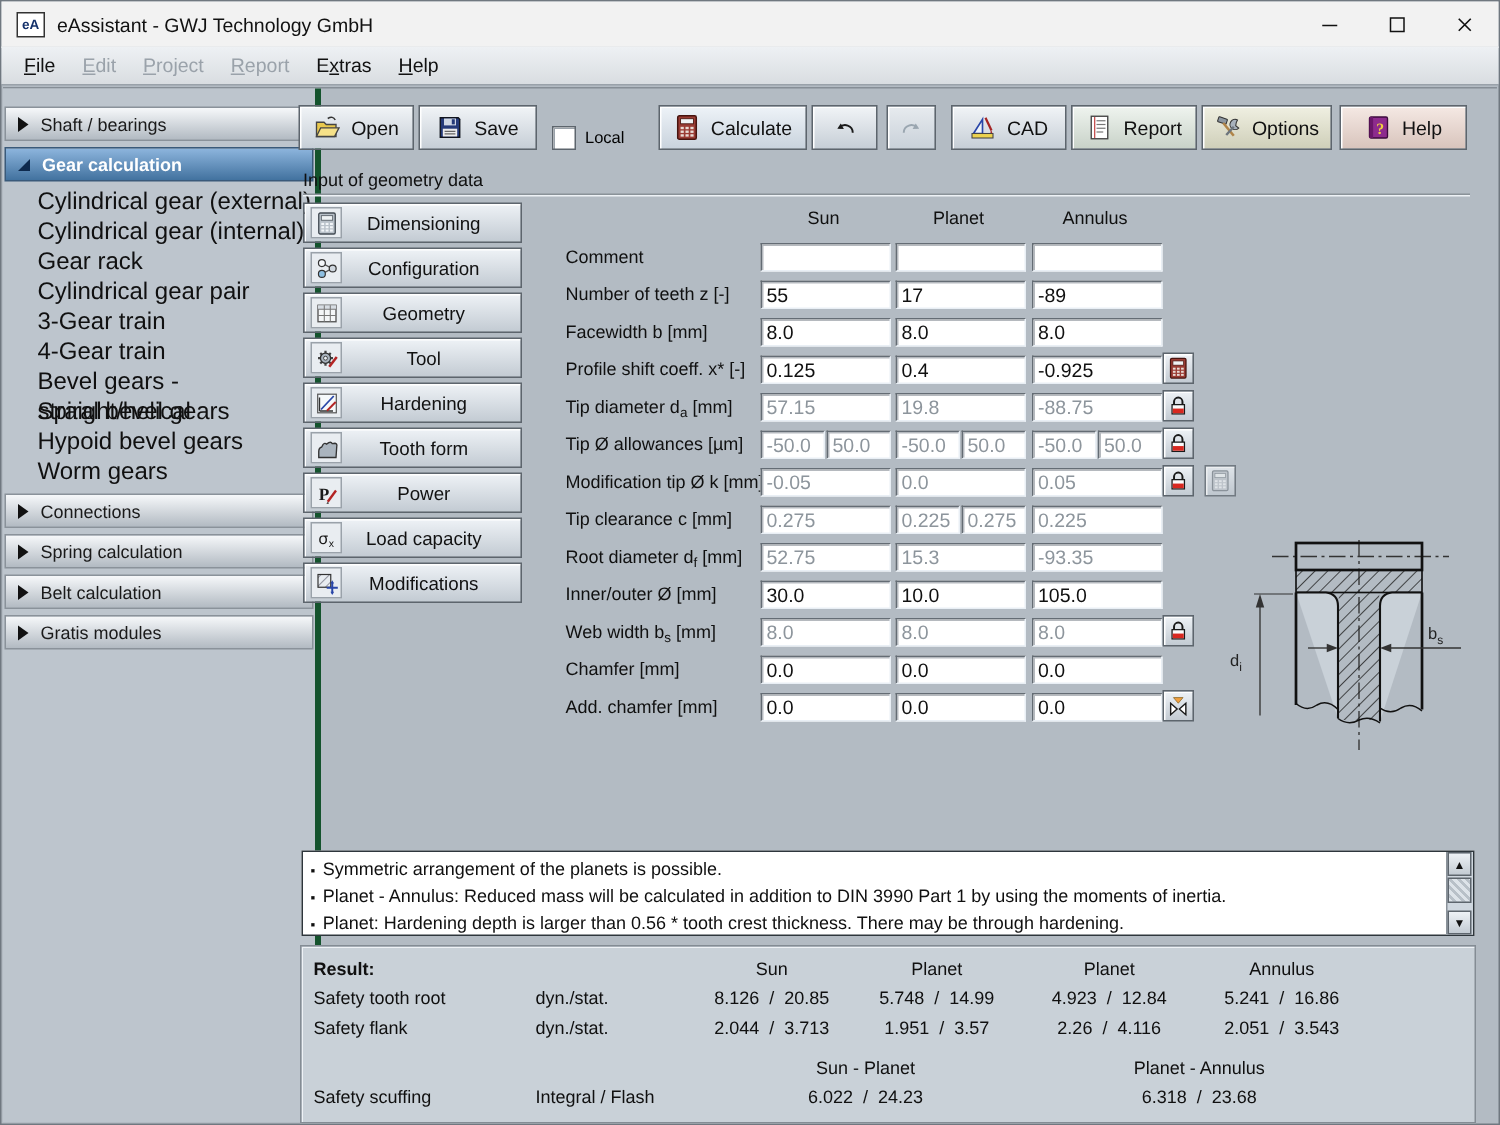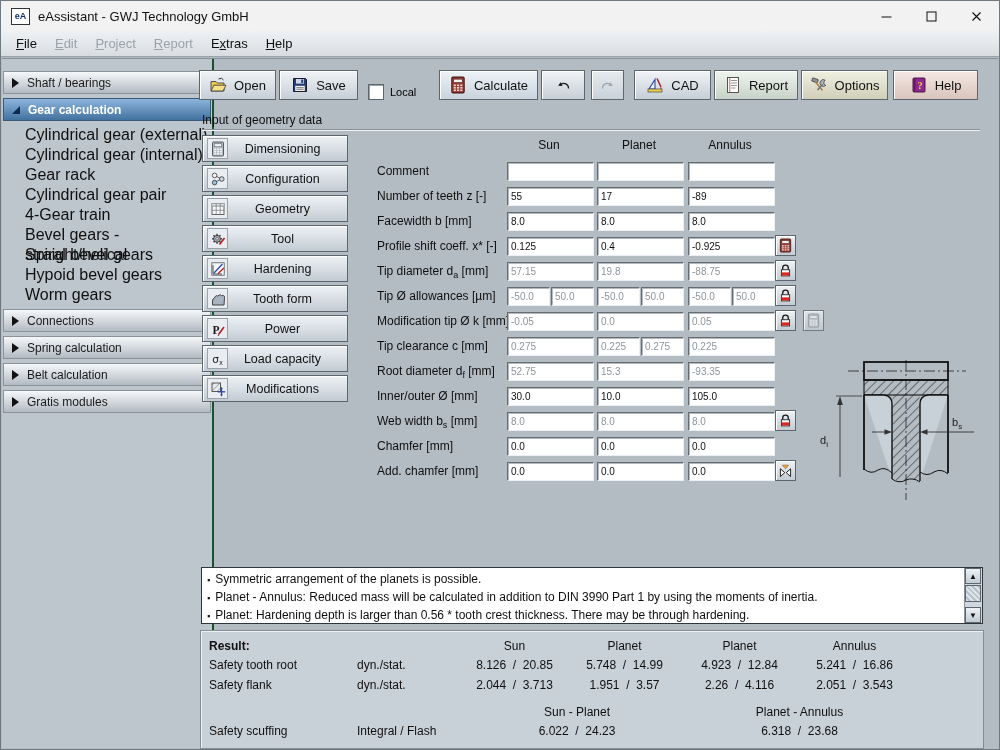--- a/index.html
+++ b/index.html
@@ -25,21 +25,21 @@
   .menu-item{font-size:13px;padding:3px 9px;color:#111;}
   .menu-item.disabled{color:#9aa2aa;}
   .menu-item u{text-decoration:underline;}
 
   
   .content{position:absolute;left:1px;right:1px;top:57px;bottom:1px;background:#b3bbc3;
            border-top:1px solid #868e96;}
 
   
   .sidebar{position:absolute;left:0;top:0;width:212px;bottom:0;background:#bdc5cd;
-           border-right:2px solid #14532d;box-sizing:border-box;padding-top:12px;}
+           border-right:4px solid #14532d;box-sizing:border-box;padding-top:12px;}
   .sb-header{height:21px;margin:0 1px 4px 1px;display:flex;align-items:center;gap:8px;padding-left:8px;
              background:linear-gradient(#f6f8fa,#b2bac2);border:1px solid #8a929a;font-size:12px;color:#1a1a1a;}
   .sb-header.blue{background:linear-gradient(#8db5dd,#42729f);color:#fff;font-weight:bold;border-color:#3a5a7a;}
   .tri-closed{width:0;height:0;border-top:5px solid transparent;border-bottom:5px solid transparent;border-left:7px solid #111;}
   .tri-open{width:0;height:0;border-left:8px solid transparent;border-bottom:8px solid #0e2a4e;}
   .sb-item{height:20px;line-height:20px;padding-left:22px;font-size:16px;color:#101010;margin:0 1px;}
   .sb-item.selected{background:linear-gradient(#38699c,#1b4678);color:#fff;font-weight:bold;}
   .sb-gap{height:4px;}
 
   
@@ -74,21 +74,21 @@
   .act-icon svg{width:16px;height:16px;}
   .act-label{flex:1;text-align:center;margin-right:10px;}
 
   
   .form{position:absolute;left:375px;top:79px;width:460px;}
   .form-cols{position:relative;height:22px;font-size:12px;color:#101010;}
   .form-col-h{position:absolute;width:84px;text-align:center;}
   .form-row{position:relative;height:25px;}
   .form-label{position:absolute;left:0;top:4px;font-size:12px;color:#101010;white-space:nowrap;}
   .form-label .sub{font-size:9px;vertical-align:-3px;}
-  .field{position:absolute;top:2px;height:17px;width:82px;background:#fff;font-size:10px;padding:0 0 0 3px;
+  .field{position:absolute;top:2px;height:17px;width:82px;background:#fff;font-size:13px;padding:0 0 0 3px;
          border:1px solid;border-color:#646c74 #e9eff5 #e9eff5 #646c74;box-shadow:inset 1px 1px 0 rgba(90,100,110,.45);
          font-family:"Liberation Sans",sans-serif;color:#101010;}
   .field.ro{color:#8d959c;}
   .field.small{width:38px;}
   .mini-btn{position:absolute;top:0;width:21px;height:21px;box-sizing:border-box;border:1px solid #5d656d;
             background:linear-gradient(#eef2f6,#c3cbd3);display:flex;align-items:center;justify-content:center;
             box-shadow:inset 1px 1px 0 #fff;}
   .mini-btn svg{width:15px;height:15px;}
   .mini-btn.dis{opacity:.75;}
 
@@ -173,20 +173,21 @@
           <div>Shaft / bearings</div>
         </div>
         <div class="sb-header blue">
           <div class="tri-open"></div>
           <div>Gear calculation</div>
         </div>
         <div class="sb-item">Cylindrical gear (external)</div>
         <div class="sb-item">Cylindrical gear (internal)</div>
         <div class="sb-item">Gear rack</div>
         <div class="sb-item">Cylindrical gear pair</div>
+        <div class="sb-item">3-Gear train</div>
         <div class="sb-item">4-Gear train</div>
         <div class="sb-item">Bevel gears - straight/helical</div>
         <div class="sb-item">Spiral bevel gears</div>
         <div class="sb-item">Hypoid bevel gears</div>
         <div class="sb-item">Worm gears</div>
         <div class="sb-gap"></div>
         <div class="sb-header">
           <div class="tri-closed"></div>
           <div>Connections</div>
         </div>

